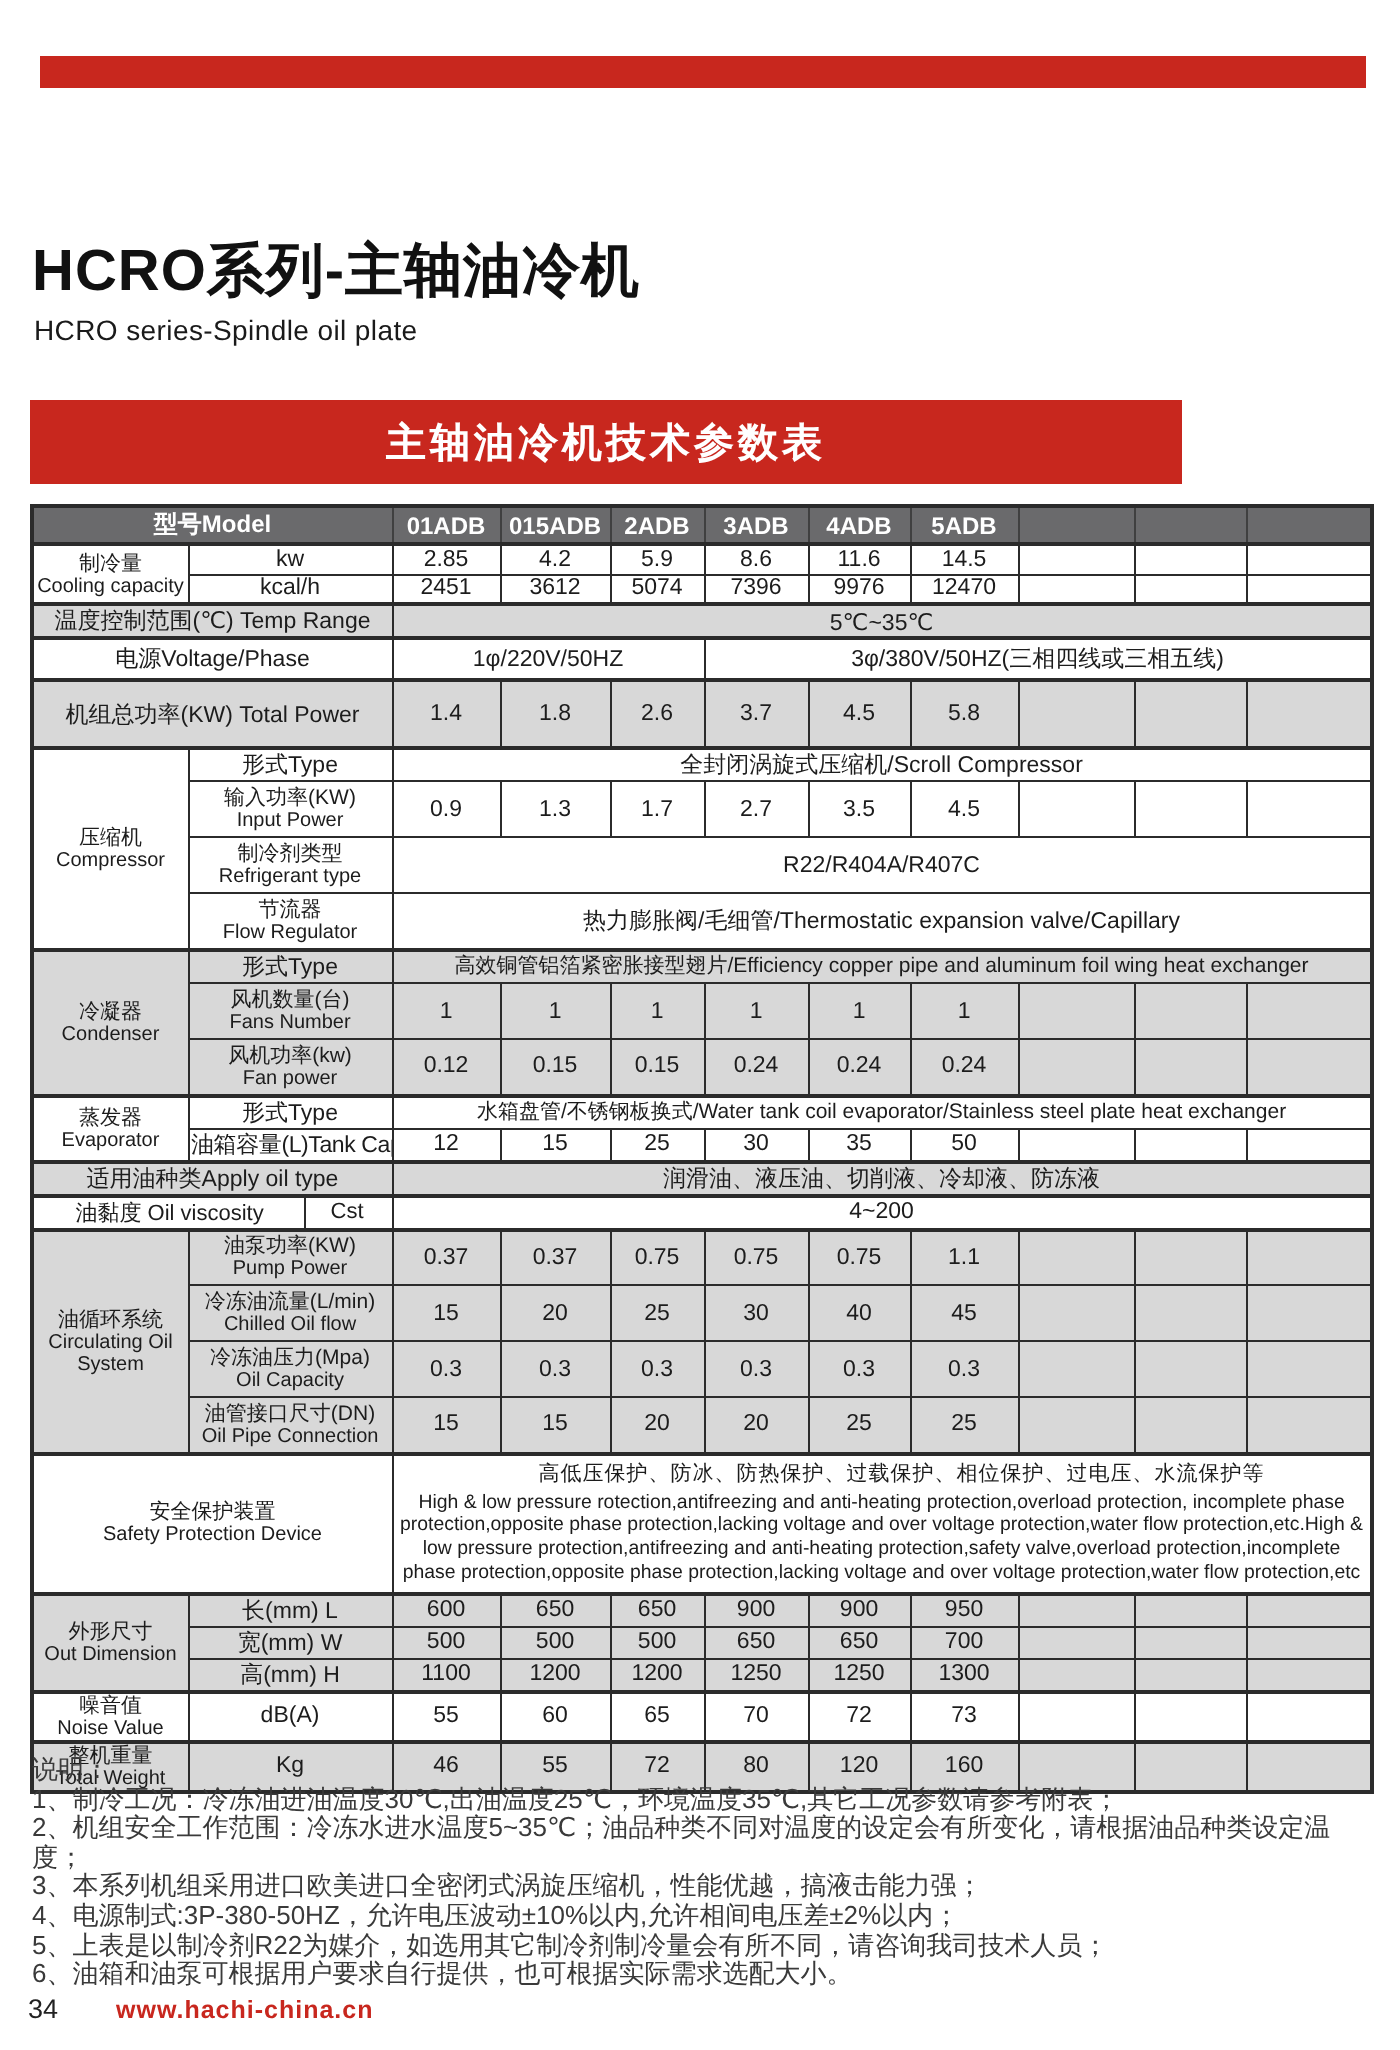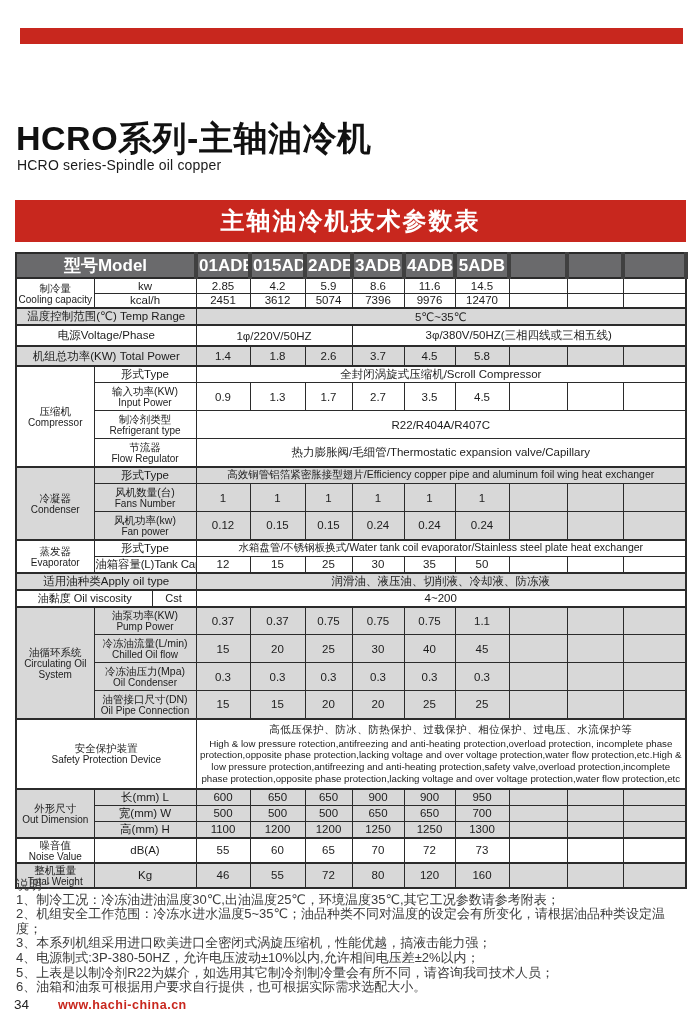--- a/index.html
+++ b/index.html
@@ -1,31 +1,31 @@
 <!DOCTYPE html>
 <html><head>
 <meta charset="utf-8">
 <style>
   * { margin:0; padding:0; box-sizing:border-box; }
   body { font-family:"Liberation Sans","DejaVu Sans",sans-serif; background:#fff; }
   .page { position:relative; width:700px; height:1025px; background:#fff; overflow:hidden; }
 
   .topbar { position:absolute; left:20px; top:28px; width:663px; height:16px; }
 
-  .title { position:absolute; left:16px; top:116px; font-size:34px; font-weight:700; color:#111; letter-spacing:0.5px; white-space:nowrap; }
+  .title { position:absolute; left:16px; top:116px; font-size:29px; font-weight:700; color:#111; letter-spacing:0.5px; white-space:nowrap; }
   .subtitle { position:absolute; left:17px; top:157px; font-size:14px; font-weight:500; color:#1a1a1a; letter-spacing:0.2px; }
 
-  .banner { position:absolute; left:15px; top:200px; width:671px; height:42px; display:flex; align-items:center; justify-content:center; font-size:24px; font-weight:700; color:#fff; letter-spacing:2px; }
+  .banner { position:absolute; left:15px; top:200px; width:576px; height:42px; display:flex; align-items:center; justify-content:center; font-size:20px; font-weight:700; color:#fff; letter-spacing:2px; }
 
   table.spec { position:absolute; left:15px; top:252px; width:671px; border-collapse:collapse; table-layout:fixed; border:2px solid #2b2b2b; }
   table.spec td { border:1px solid #2b2b2b; text-align:center; vertical-align:middle; padding:0 1px; font-size:11.5px; color:#1c1c1c; overflow:hidden; }
   tr.sec > td { border-top:2px solid #2b2b2b; }
   tr.g td { background:#d8d8d8; }
-  tr.hdr td { background:#6a6a6c; color:#fff; font-weight:700; font-size:17px; border-left:1px solid #fff; border-right:4px solid #404040; }
-  .h15{height:15px}.h16{height:16px}.h17{height:17px}.h19{height:20px}.h21{height:21px}.h22{height:22px}.h24{height:24px}.h28{height:28px}.h70{height:70px}
+  tr.hdr td { background:#6a6a6c; color:#fff; font-weight:700; font-size:12px; border-left:1px solid #fff; border-right:1px solid #404040; }
+  .h15{height:15px}.h16{height:16px}.h17{height:17px}.h19{height:34px}.h21{height:21px}.h22{height:22px}.h24{height:24px}.h28{height:28px}.h70{height:70px}
   td .zh { font-size:10.5px; line-height:12px; }
   td .en { font-size:10px; line-height:11px; }
   td.sub1 { font-size:10.5px; white-space:nowrap; }
   td.small { font-size:8.5px; letter-spacing:-0.2px; }
   td.lone { font-size:11px; white-space:nowrap;margin-top:32px; }
   td.visc { padding:0; }
   .viscwrap { display:flex; height:100%; align-items:stretch; }
   .viscwrap span { display:flex; align-items:center; justify-content:center; font-size:11px; }
   .visc-l { flex:137 0 0; }
   .visc-u { flex:43 0 0; border-left:1px solid #2b2b2b; }
@@ -39,21 +39,21 @@
   .site { font-size:12.5px; letter-spacing:0.5px;font-weight:bold; }
 </style>
 </head>
 <body>
 
 <div class="page">
 
   <div class="topbar" style="background: rgb(200, 39, 30);"></div>
 
   <div class="title">HCRO系列-主轴油冷机</div>
-  <div class="subtitle">HCRO series-Spindle oil copper</div>
+  <div class="subtitle">HCRO series-Spindle oil plate</div>
 
   <div class="banner" style="background: rgb(200, 39, 30);">主轴油冷机技术参数表</div>
 
   <table class="spec">
     <colgroup>
       <col style="width:78px">
         <col style="width:102px">
       <col style="width:54px">
         <col style="width:55px">
         <col style="width:47px">
@@ -274,21 +274,21 @@
           <td>30</td>
           <td>40</td>
           <td>45</td>
           <td></td>
           <td></td>
           <td></td>
         </tr>
       <tr class="g h28">
         <td>
           <div class="zh">冷冻油压力(Mpa)</div>
-          <div class="en">Oil Condenser</div>
+          <div class="en">Oil Capacity</div>
         </td>
       <td>0.3</td>
           <td>0.3</td>
           <td>0.3</td>
           <td>0.3</td>
           <td>0.3</td>
           <td>0.3</td>
           <td></td>
           <td></td>
           <td></td>

